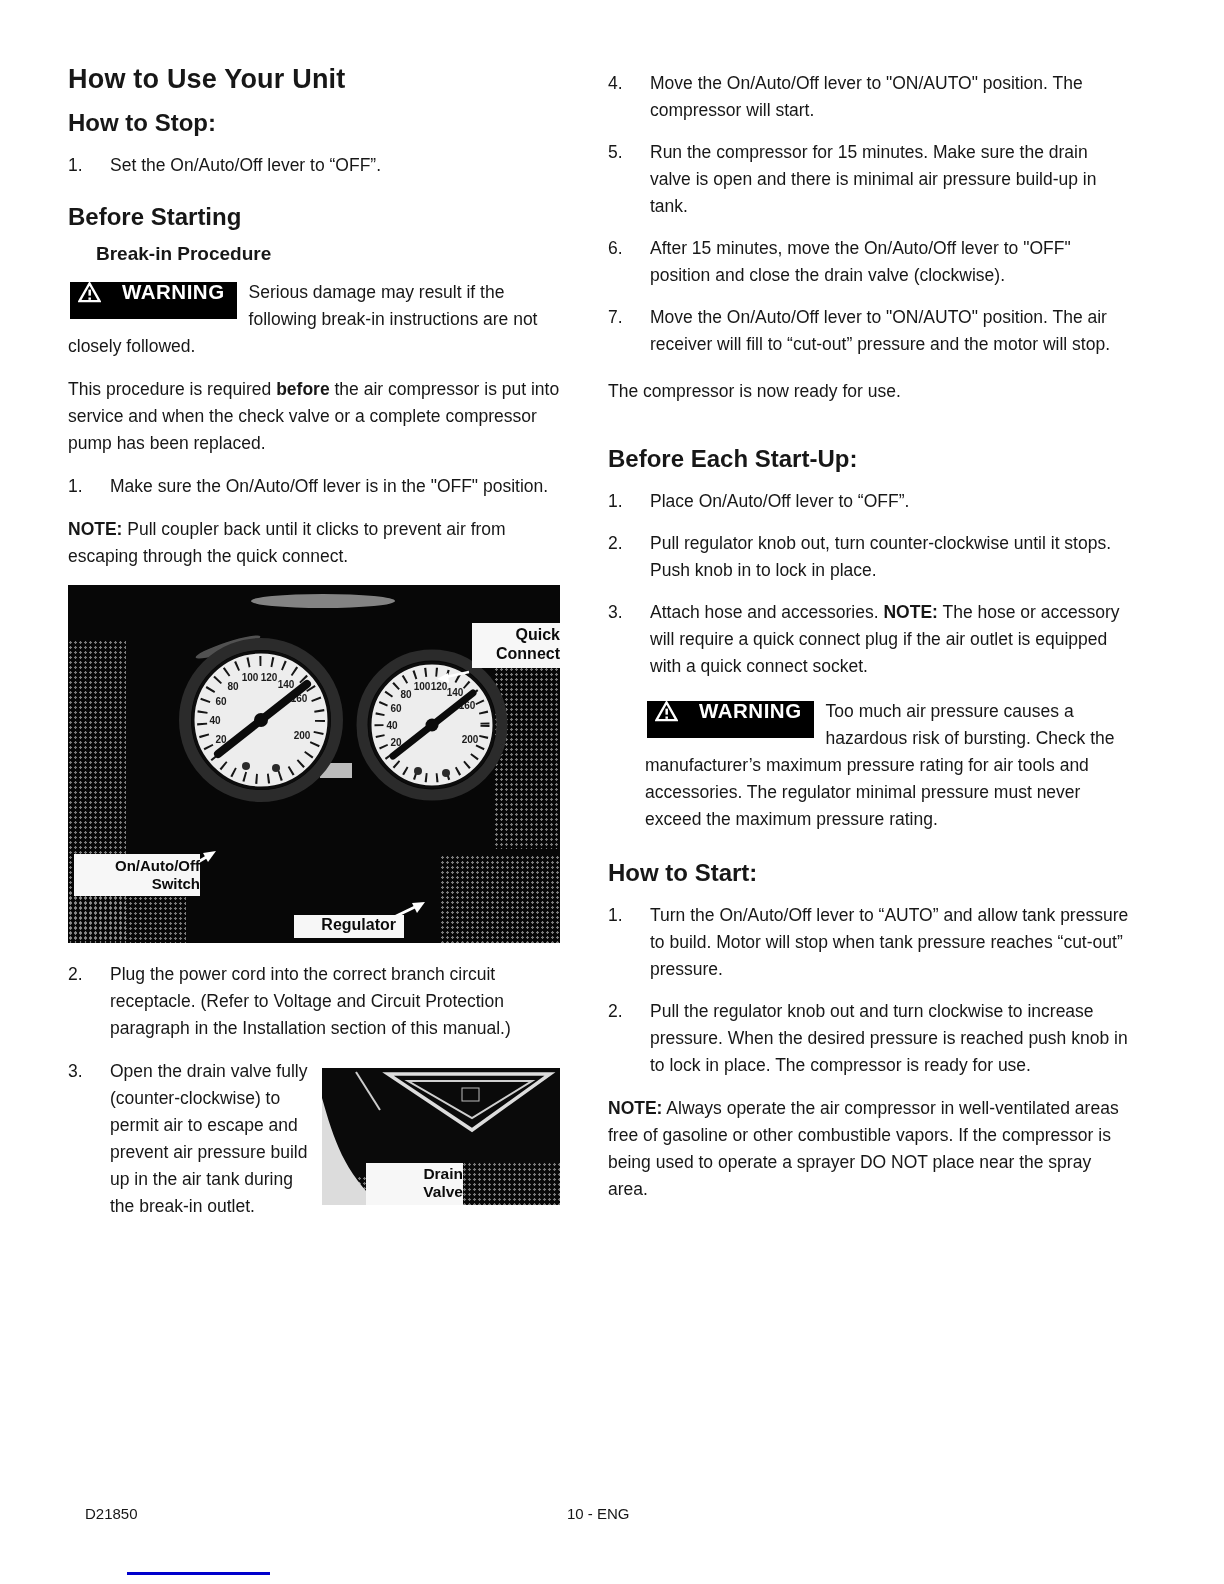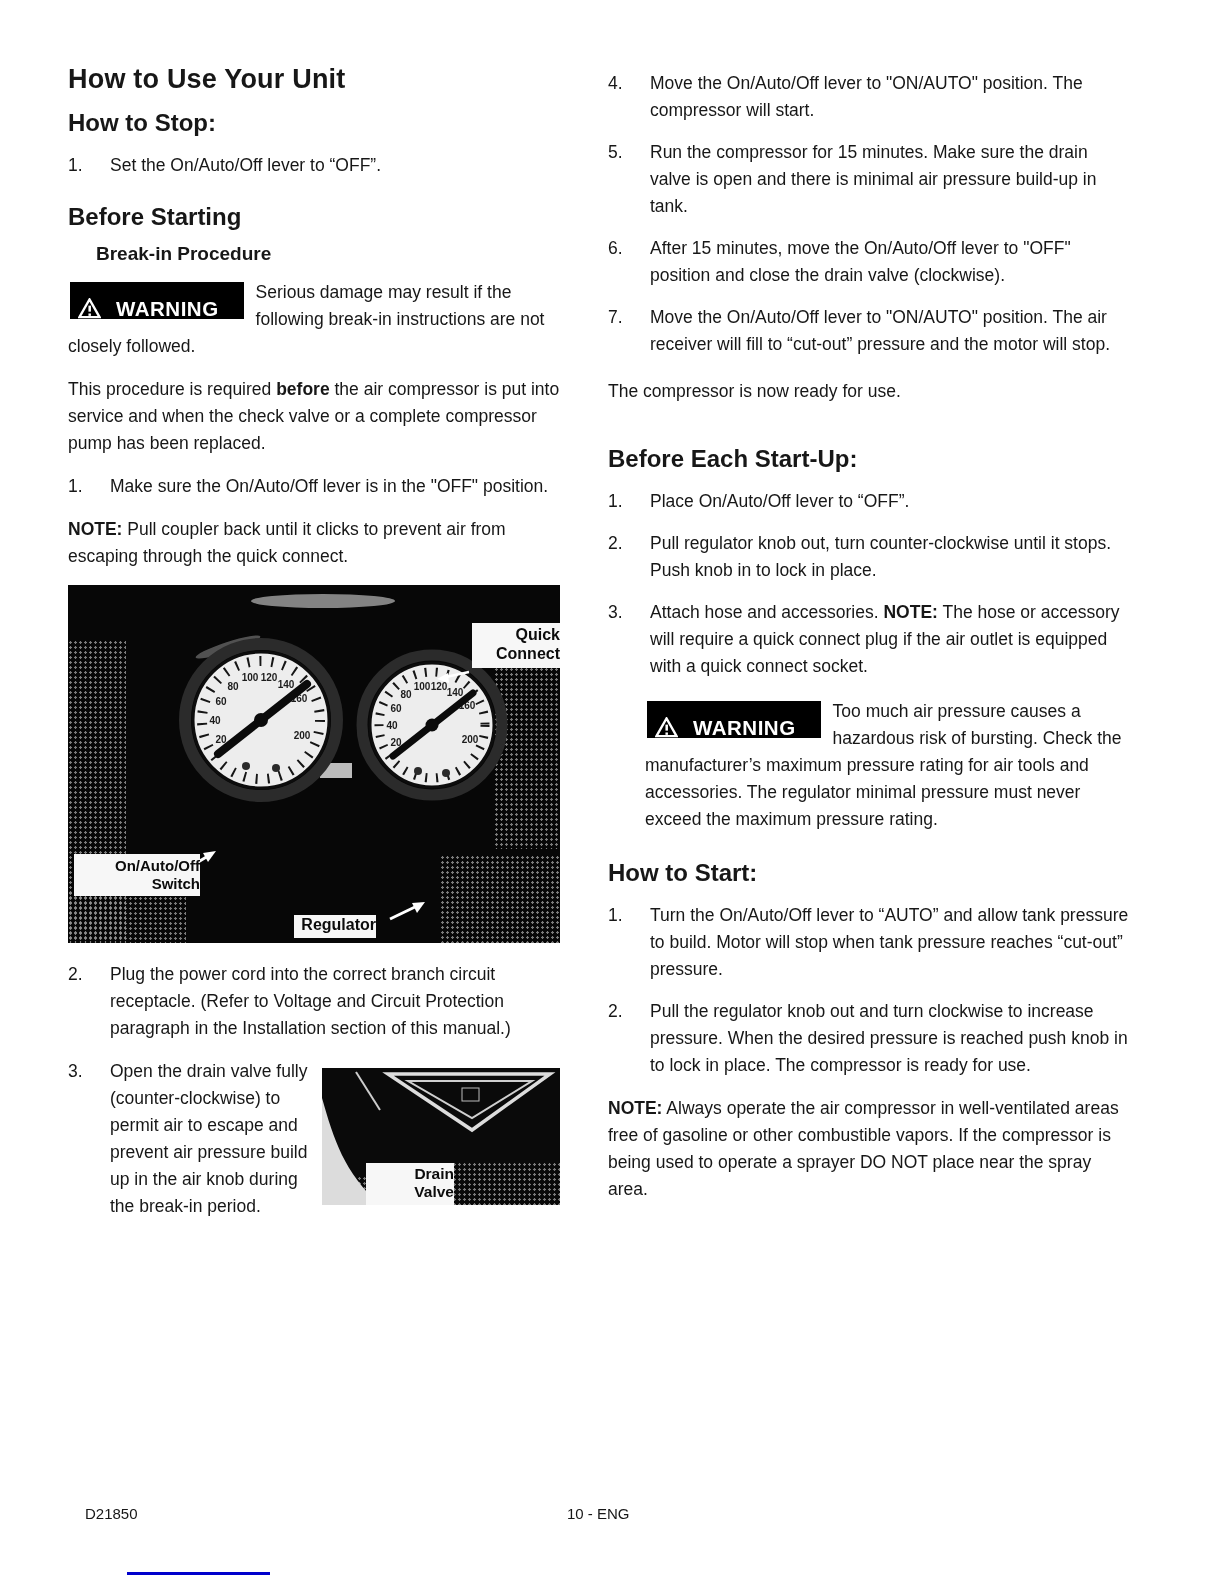--- a/index.html
+++ b/index.html
@@ -16,50 +16,50 @@
   .h2{font-size:24px;font-weight:bold;}
   .h3{font-size:19px;font-weight:bold;}
   .body-text{font-size:17.5px;line-height:27px;}
   .list-item{display:flex;margin-top:15px;}
   .list-item .num{flex:0 0 42px;}
   .list-item .itxt{flex:1;}
   b{font-weight:bold;}
   .warn-para{overflow:visible;}
   .warn-box{
     float:left;background:#000;color:#fff;height:37px;box-sizing:border-box;
-    display:flex;align-items:flex-end;gap:15px;padding:0 25px 0 8px;
+    display:flex;align-items:flex-start;gap:21px;padding:0 12px 0 8px;
     margin:3px 12px 4px 2px;
   }
   .warn-box .warn-word{font-size:20.5px;font-weight:bold;letter-spacing:.5px;line-height:1;}
   
   .photo1{
     position:relative;width:492px;height:358px;background:#070707;margin-top:15px;
     overflow:hidden;
   }
   .halftone{
     position:absolute;background-image:radial-gradient(circle,#8f8f8f 1px,transparent 1.45px);
     background-size:5px 5px;opacity:.85;
   }
   .photo-label{
     position:absolute;background:#f7f7f7;color:#0c0c0c;font-weight:bold;
     text-align:right;z-index:3;line-height:1.18;
   }
   .lbl-qc{left:404px;top:38px;width:88px;font-size:16px;padding:3px 0 4px;}
   .lbl-sw{left:6px;top:269px;width:126px;font-size:15px;padding:3px 0 4px;}
-  .lbl-reg{left:226px;top:330px;width:82px;font-size:16px;padding:1px 0 3px;}
+  .lbl-reg{left:226px;top:330px;width:94px;font-size:16px;padding:1px 8px 3px;}
   .photo1 svg, .photo2 svg{position:absolute;left:0;top:0;z-index:2;}
   
   .item3-row{display:flex;margin-top:16px;}
   .item3-row .num{flex:0 0 42px;}
   .item3-row .itxt{width:205px;}
   .photo2{
     position:relative;width:238px;height:137px;background:#0a0a0a;margin-left:7px;margin-top:10px;
     overflow:hidden;flex:0 0 238px;
   }
-  .lbl-drain{left:44px;top:95px;width:88px;font-size:15.5px;padding:2px 0 3px;}
+  .lbl-drain{left:44px;top:95px;width:97px;font-size:15.5px;padding:2px 0 3px;}
   .gauge-num{font-size:10px;fill:#1c1c1c;font-family:"Liberation Sans",sans-serif;font-weight:bold;}
   
   .footer-code{position:absolute;left:85px;top:1505px;font-size:15px;}
   .footer-page{position:absolute;left:567px;top:1505px;font-size:15px;}
   .footer-line{position:absolute;left:127px;top:1572px;width:143px;height:2.5px;background:#0000cc;}
   .mt36{margin-top:24px;}
   .mt14{margin-top:14px;}
   .mt16{margin-top:16px;}
   .mt12{margin-top:12px;margin-left:28px;}
   .mt20{margin-top:20px;}
@@ -175,21 +175,21 @@
     <div class="photo-label lbl-reg">Regulator</div>
   </div>
 
   <div class="list-item body-text" style="margin-top:18px;">
     <span class="num">2.</span>
     <span class="itxt">Plug the power cord into the correct branch circuit receptacle. (Refer to Voltage and Circuit Protection paragraph in the Installation section of this manual.)</span>
   </div>
 
   <div class="item3-row body-text">
     <span class="num">3.</span>
-    <span class="itxt">Open the drain valve fully (counter-clockwise) to permit air to escape and prevent air pressure build up in the air knob during the break-in period.</span>
+    <span class="itxt">Open the drain valve fully (counter-clockwise) to permit air to escape and prevent air pressure build up in the air tank during the break-in outlet.</span>
 
     <div class="photo2">
       <div class="halftone" style="left:120px;top:94px;width:118px;height:43px;"></div>
       <div class="halftone" style="left:0;top:108px;width:50px;height:29px;"></div>
       <svg width="238" height="137" viewBox="0 0 238 137">
         <path d="M0 30 C 12 72, 22 104, 58 137 L0 137 Z" fill="#dcdcdc"></path>
         <line x1="34" y1="4" x2="58" y2="42" stroke="#cccccc" stroke-width="2"></line>
         <path d="M66 6 L228 6 L150 62 Z" fill="none" stroke="#dddddd" stroke-width="3.5"></path>
         <path d="M86 13 L210 13 L150 50 Z" fill="none" stroke="#cfcfcf" stroke-width="2"></path>
         <rect x="140" y="20" width="17" height="13" fill="#0a0a0a" stroke="#bbbbbb" stroke-width="1"></rect>

